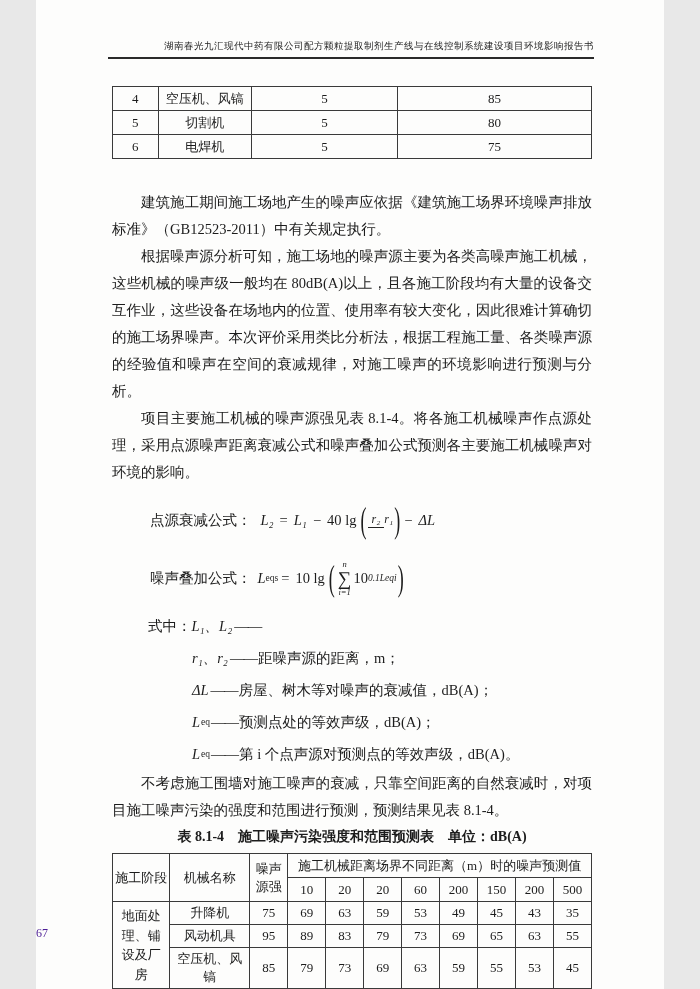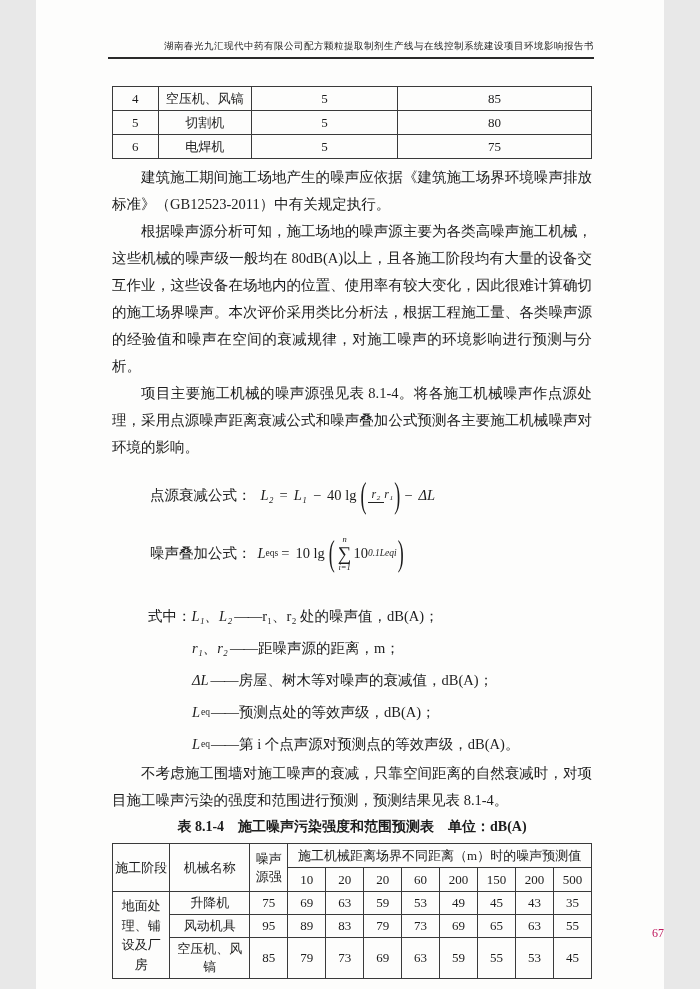--- a/index.html
+++ b/index.html
@@ -38,21 +38,21 @@
   .source-table .c2 { width:30.5%; }
   .source-table .c3 { width:40.5%; }
 
   
   .para {
     margin:0; padding:0;
     font-size:14.5px; line-height:27px;
     text-align:justify;
     text-indent:2em;
   }
-  .para-first { margin-top:5px; }
+  .para-first { margin-top:30px; }
 
   
   .formula {
     margin:10px 0 0 38px;
     font-size:14.5px;
     height:48px;
     display:flex; align-items:center;
   }
   .formula .flabel { font-style:normal; margin-right:6px; }
   .formula i { font-family:"Liberation Serif","DejaVu Serif",serif; }
@@ -72,21 +72,21 @@
   .sum-stack {
     display:inline-flex; flex-direction:column; align-items:center;
     line-height:1; margin:0 2px;
   }
   .sum-stack .lim { font-size:8.5px; font-style:italic; }
   .sum-stack .glyph { font-size:19px; font-style:normal; }
   sub { font-size:9.5px; }
   sup { font-size:9.5px; }
 
   
-  .defs { margin-top:23px; }
+  .defs { margin-top:8px; }
   .def-line {
     height:32px; display:flex; align-items:center;
     font-size:14.5px;
   }
   .def-line.cont { padding-left:80px; }
   .def-line .lead { padding-left:36px; }
   .def-line i { margin-right:1px; }
   .def-line .dash { letter-spacing:-1px; margin:0 1px; }
 
   
@@ -99,21 +99,21 @@
   .pred-table .d td { height:23px; }
   .pred-table .col-stage   { width:12%; }
   .pred-table .col-machine { width:16.6%; }
   .pred-table .col-source  { width:8%; }
   .pred-table .col-dist    { width:7.925%; }
   .stage-cell { padding:2px 6px; line-height:1.5;margin-top:36px; }
 
   
   .footer {
     position:absolute; bottom:48px; left:0; right:0;
-    text-align:right; font-size:12px; color:#be185d;
+    text-align:left; font-size:12px; color:#4c1d95;
   }
 </style>
 </head>
 <body>
 
 <div class="page">
 
   <div class="header">
     <div class="header-title">湖南春光九汇现代中药有限公司配方颗粒提取制剂生产线与在线控制系统建设项目环境影响报告书</div>
     <div class="header-rule"></div>
@@ -181,21 +181,20 @@
         <sup><i>0.1Leqi</i></sup>
       <span class="paren">)</span>
     </div>
 
     <div class="defs">
       <div class="def-line">
         <span class="lead">式中：</span>
         <i>L₁、L₂</i>
           <sub></sub>
         <span class="dash">——</span>
-        <span>r₁、r₂ 处的噪声值，dB(A)；</span>
       </div>
       <div class="def-line cont">
         <i>r₁、r₂</i>
           <sub></sub>
         <span class="dash">——</span>
         <span>距噪声源的距离，m；</span>
       </div>
       <div class="def-line cont">
         <i>ΔL</i>
           <sub></sub>

